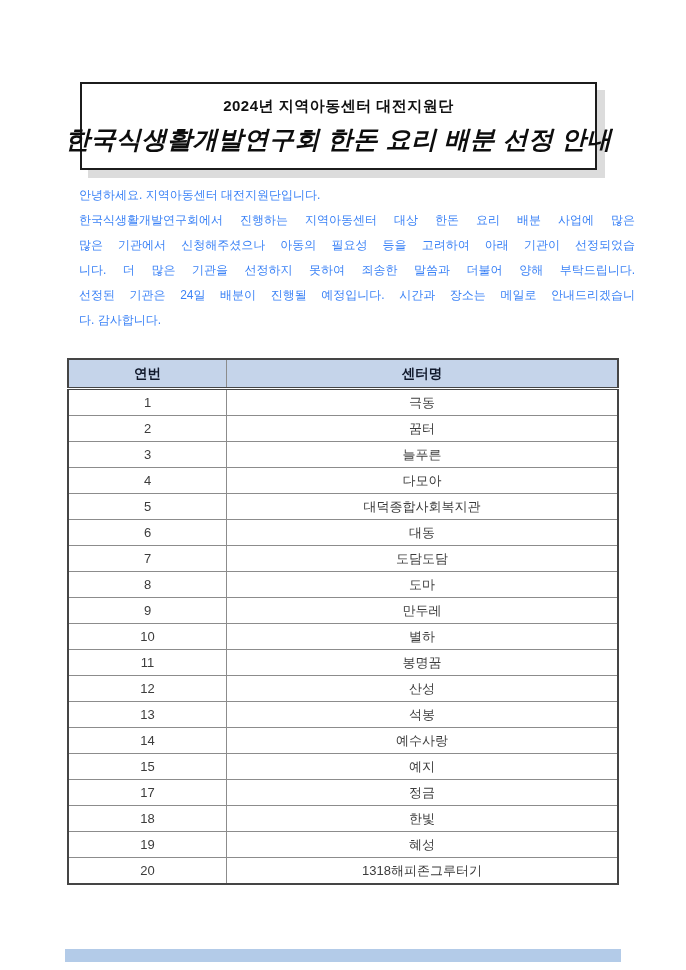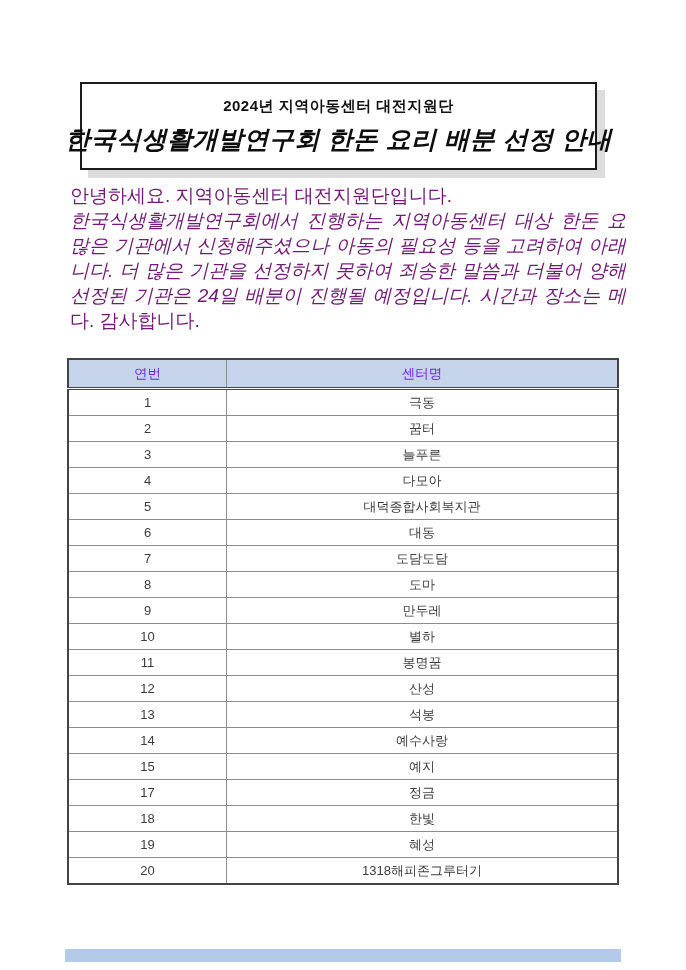--- a/index.html
+++ b/index.html
@@ -20,43 +20,43 @@
   }
   .header-subtitle{
     font-size:15px;font-weight:bold;color:#111111;letter-spacing:0.5px;white-space:nowrap;
   }
   .header-title{
     font-size:25px;font-weight:bold;color:#0d0d0d;letter-spacing:0.5px;white-space:nowrap;font-style:italic;
   }
 
   
   .doc-body{
-    position:absolute;left:70px;top:183px;width:556px;
-    font-size:19px;color:#701a75;
+    position:absolute;left:79px;top:183px;width:556px;
+    font-size:12px;color:#3b82f6;
   }
   .doc-line{
     height:25px;line-height:25px;overflow:hidden;text-align:left;
   }
   .doc-line.justify{
-    text-align:justify;text-align-last:justify;font-style:italic;
+    text-align:justify;text-align-last:justify;
   }
 
   
   .center-table{
     position:absolute;left:67px;top:358px;width:552px;
     border-collapse:collapse;table-layout:fixed;
     font-size:13px;color:#3c3c3c;
   }
   .center-table th,.center-table td{
     border:1px solid #8c8c8c;text-align:center;vertical-align:middle;
     padding:0;overflow:hidden;
   }
   .center-table{border:2px solid #454545;}
   .center-table thead th{
-    background:#c5d4ea;height:27px;font-weight:normal;font-size:13.5px;color:#6d28d9;
+    background:#c5d4ea;height:27px;font-weight:bold;font-size:13.5px;color:#0f172a;
     border-bottom:3px double #454545;
     margin-left:19px;
   }
   .center-table tbody td{height:25px;background:#ffffff;}
   .col-no{width:157px;}
 
   
   .bottom-bar{
     position:absolute;left:65px;top:949px;width:556px;height:13px;
     background:#b3cbe8;

